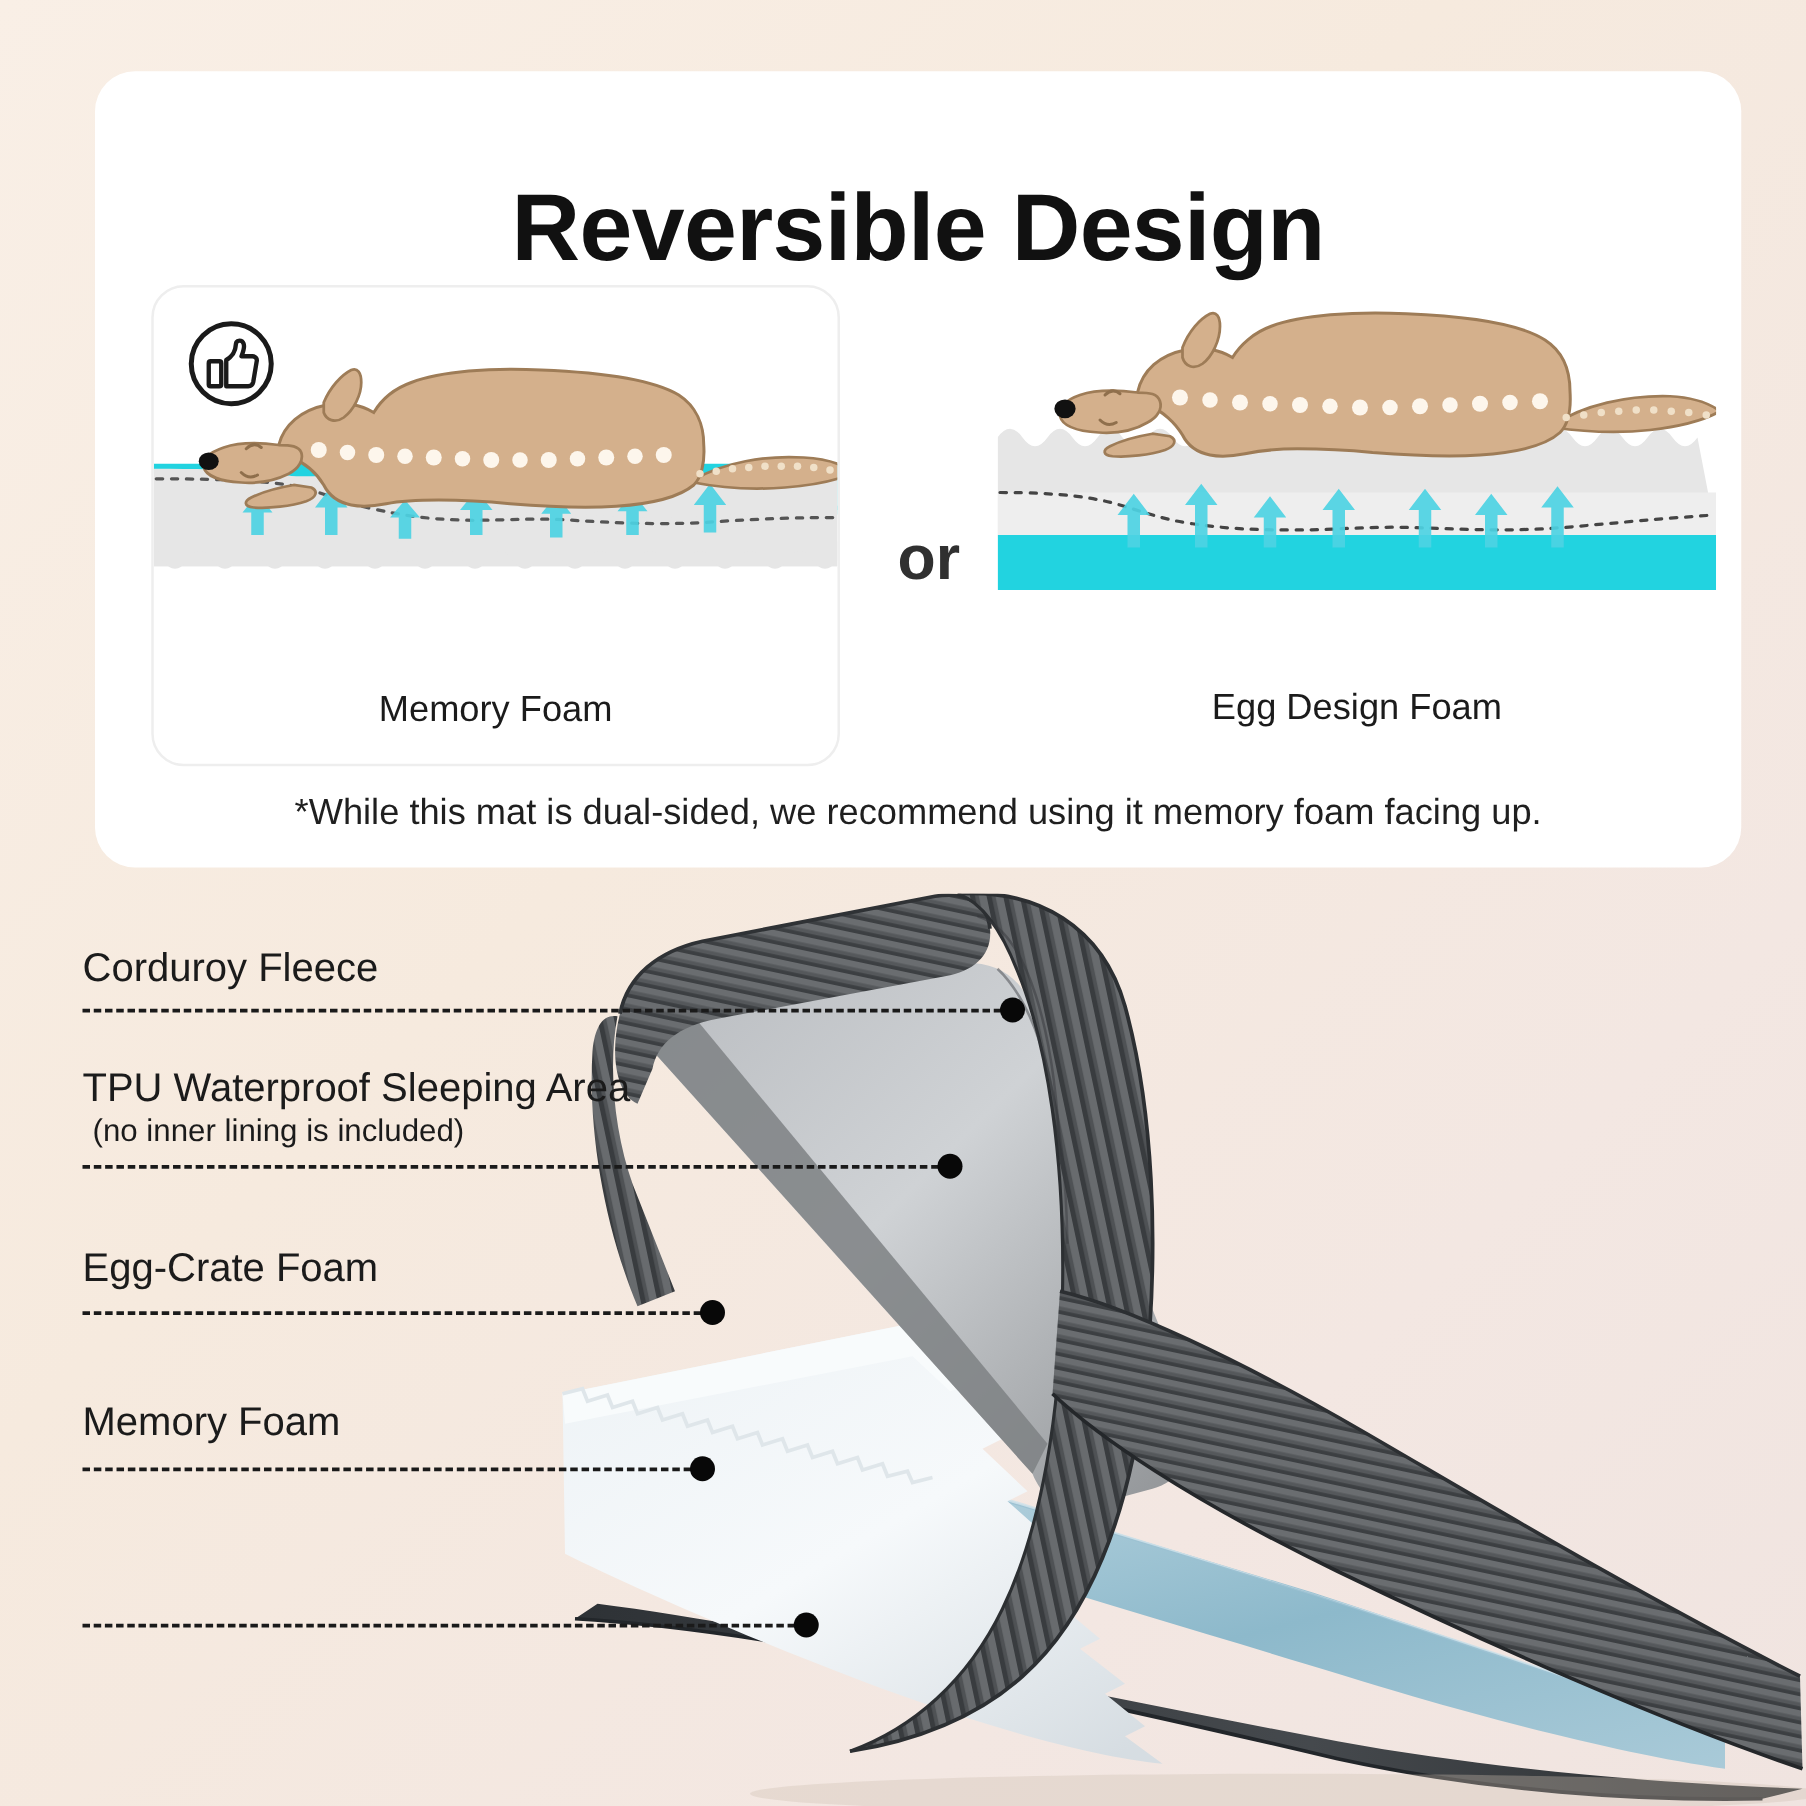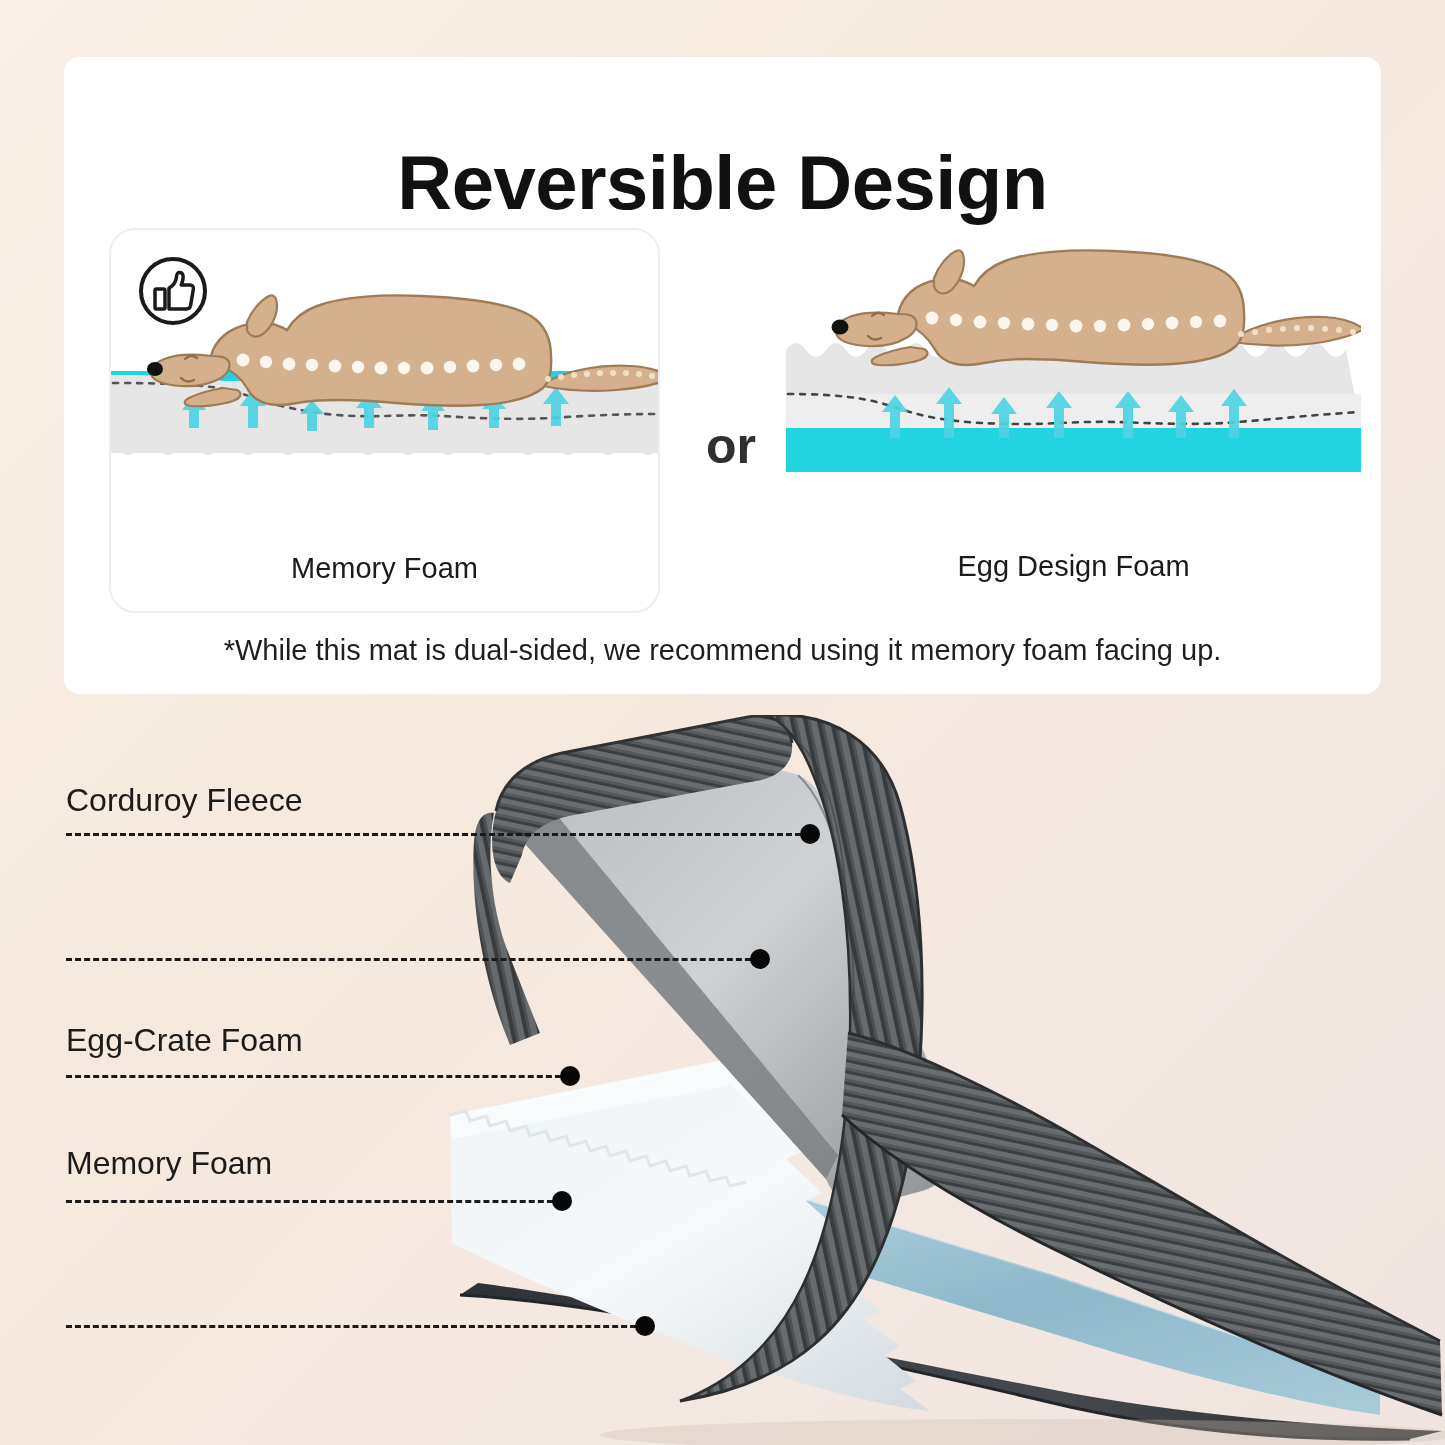--- a/index.html
+++ b/index.html
@@ -17,26 +17,26 @@
 
   #root {
     position: absolute;
     inset: 0;
     background: linear-gradient(135deg, #f9efe6 0%, #f6eade 40%, #f3e7e2 75%, #f0e4e0 100%);
   }
 
   
   .top-card {
     position: absolute;
-    left: 64px;
+    left: 76px;
     top: 57px;
     width: 1317px;
     height: 637px;
     background: #ffffff;
-    border-radius: 16px;
+    border-radius: 32px;
   }
 
   .main-title {
     position: absolute;
     left: 0;
     top: 88px;
     width: 100%;
     text-align: center;
     font-size: 76px;
     font-weight: bold;
@@ -104,21 +104,21 @@
     width: 100%;
     text-align: center;
     font-size: 29px;
     color: #1f1f1f;
   }
 
   
   .labels {
     position: absolute;
     left: 0;
-    top: 700px;
+    top: 674px;
     width: 1407px;
     height: 745px;
   }
 
   .label-row {
     position: absolute;
     left: 66px;
   }
 
   .label-title {
@@ -495,20 +495,24 @@
   </div>
 
   <div class="labels">
 
     <div class="label-row" style="top:82px;">
       <div class="label-title">Corduroy Fleece</div>
     </div>
     <div class="leader" style="left:66px; top:133px; width:744px;"></div>
     <div class="leader-dot" style="left:800px; top:124px;"></div>
 
+    <div class="label-row" style="top:178px;">
+      <div class="label-title">TPU Waterproof Sleeping Area</div>
+      <div class="label-sub">(no inner lining is included)</div>
+    </div>
     <div class="leader" style="left:66px; top:258px; width:694px;"></div>
     <div class="leader-dot" style="left:750px; top:249px;"></div>
 
     <div class="label-row" style="top:322px;">
       <div class="label-title">Egg-Crate Foam</div>
     </div>
     <div class="leader" style="left:66px; top:375px; width:504px;"></div>
     <div class="leader-dot" style="left:560px; top:366px;"></div>
 
     <div class="label-row" style="top:445px;">

